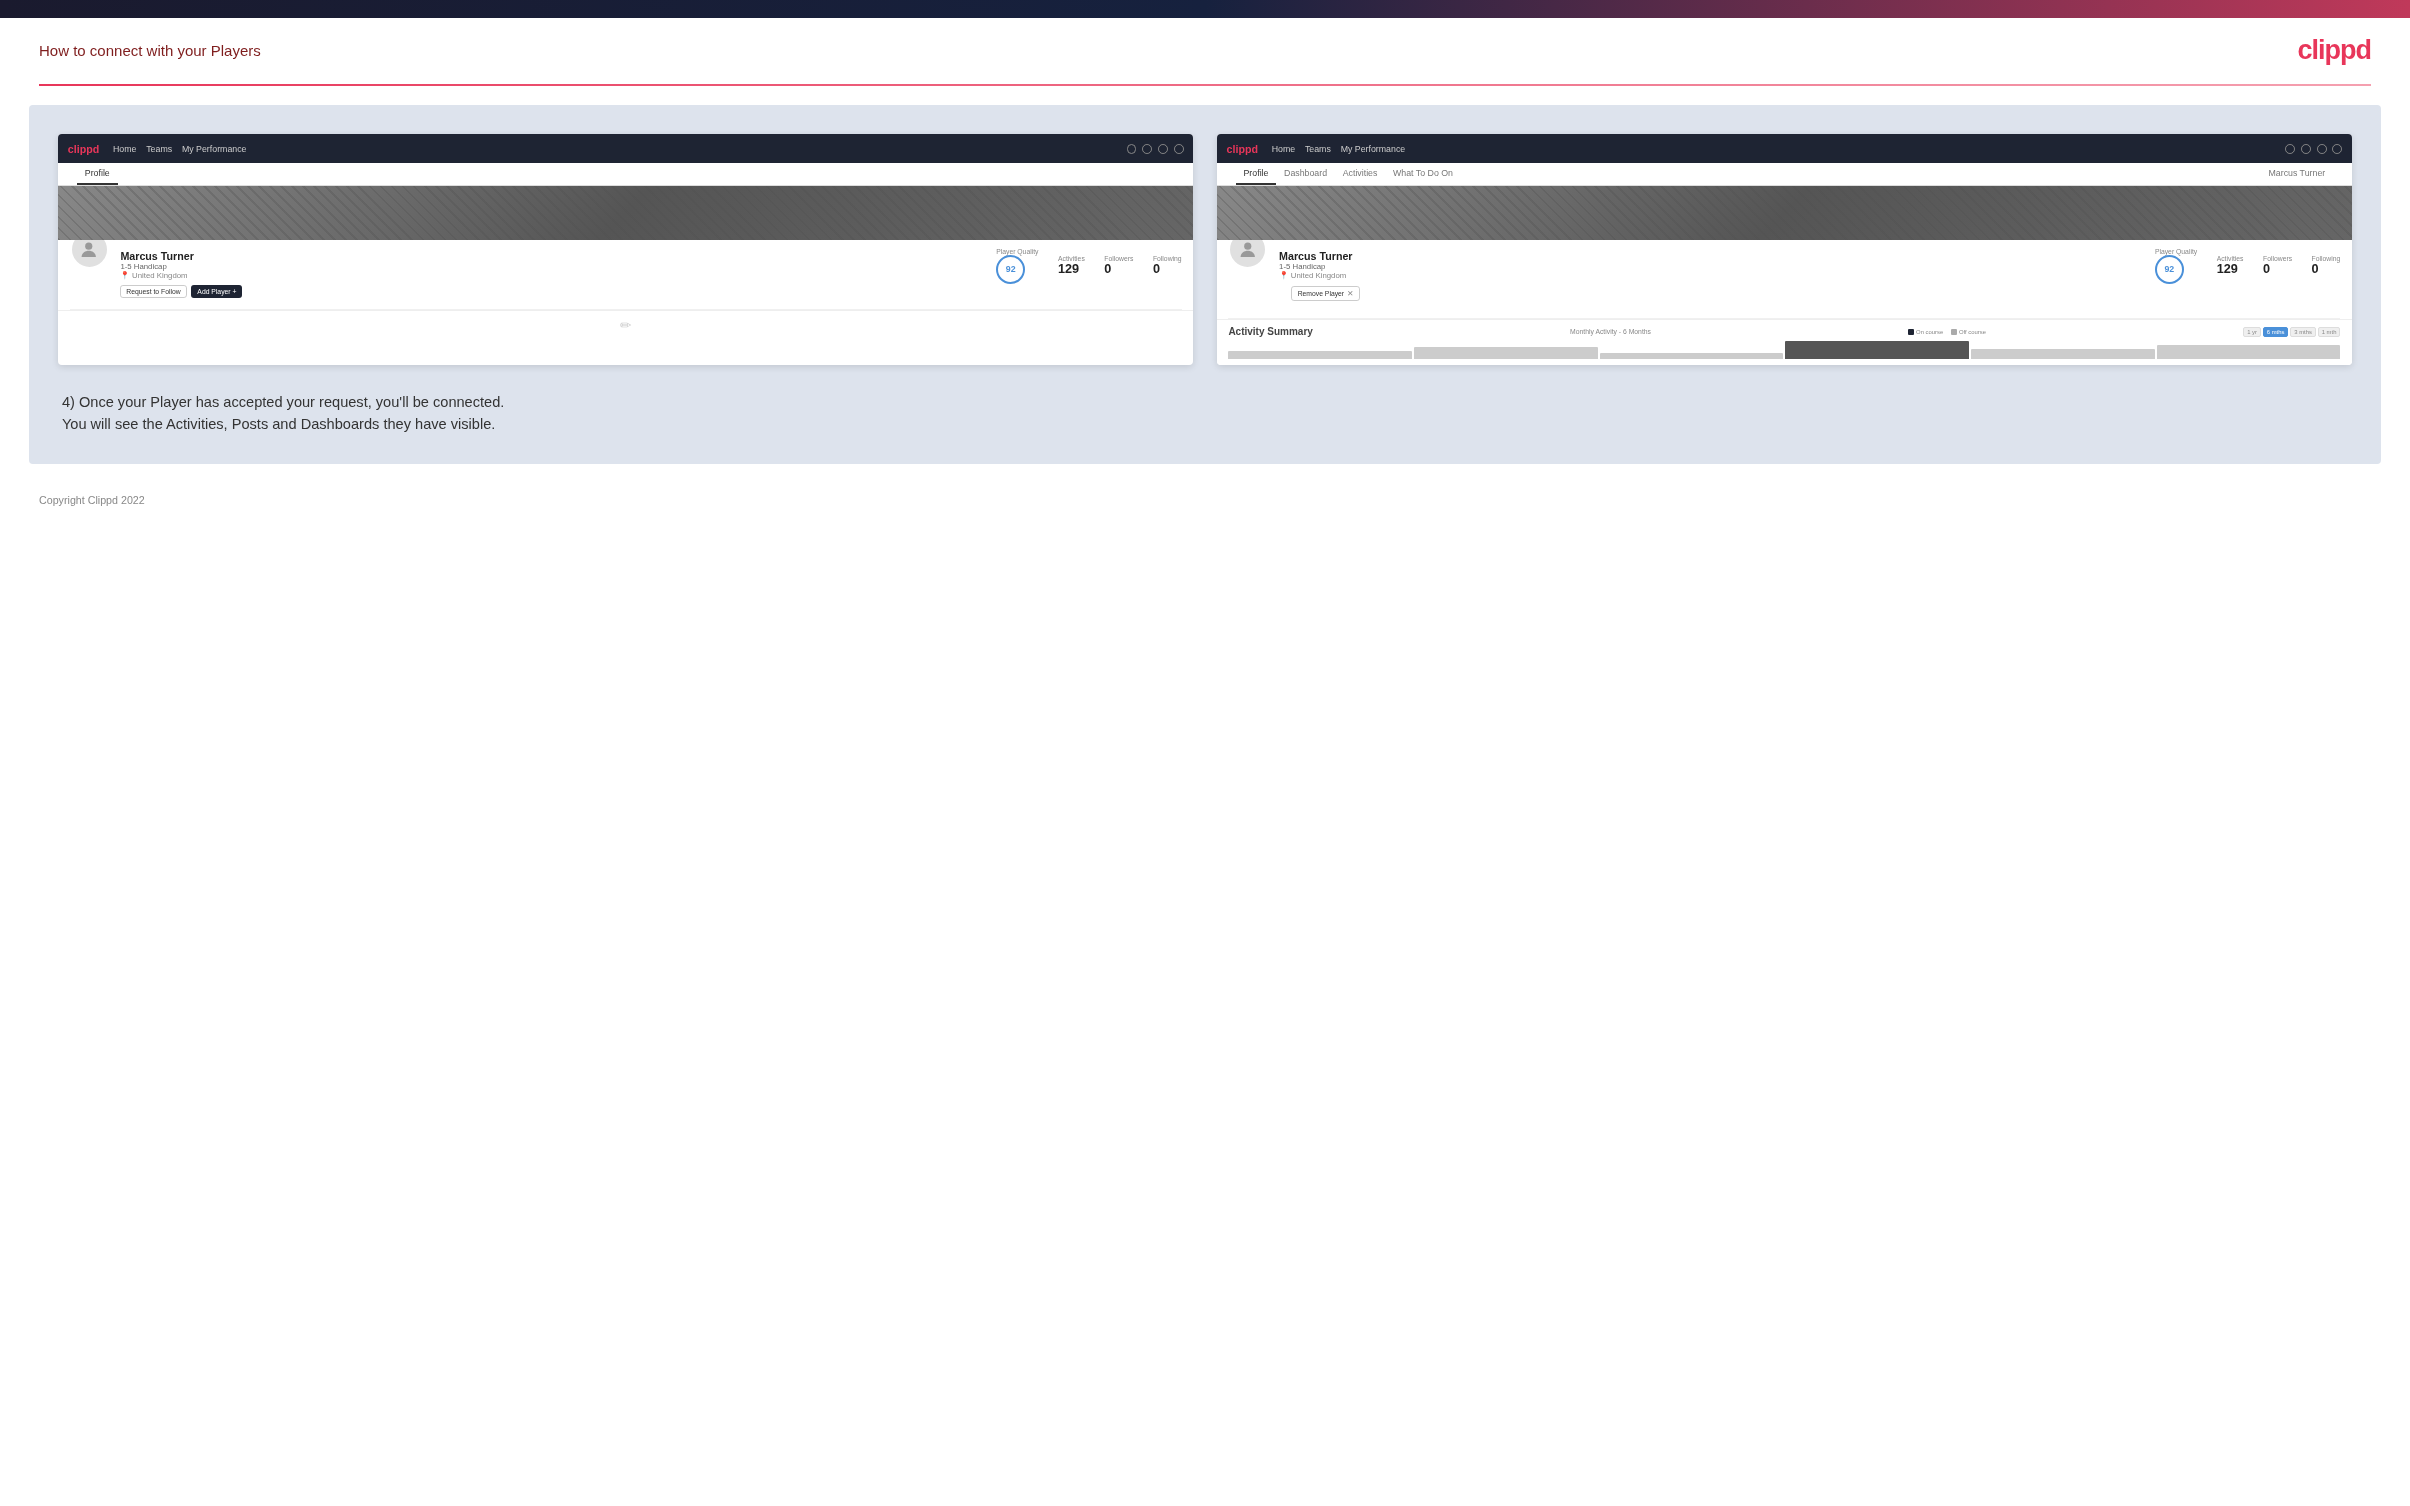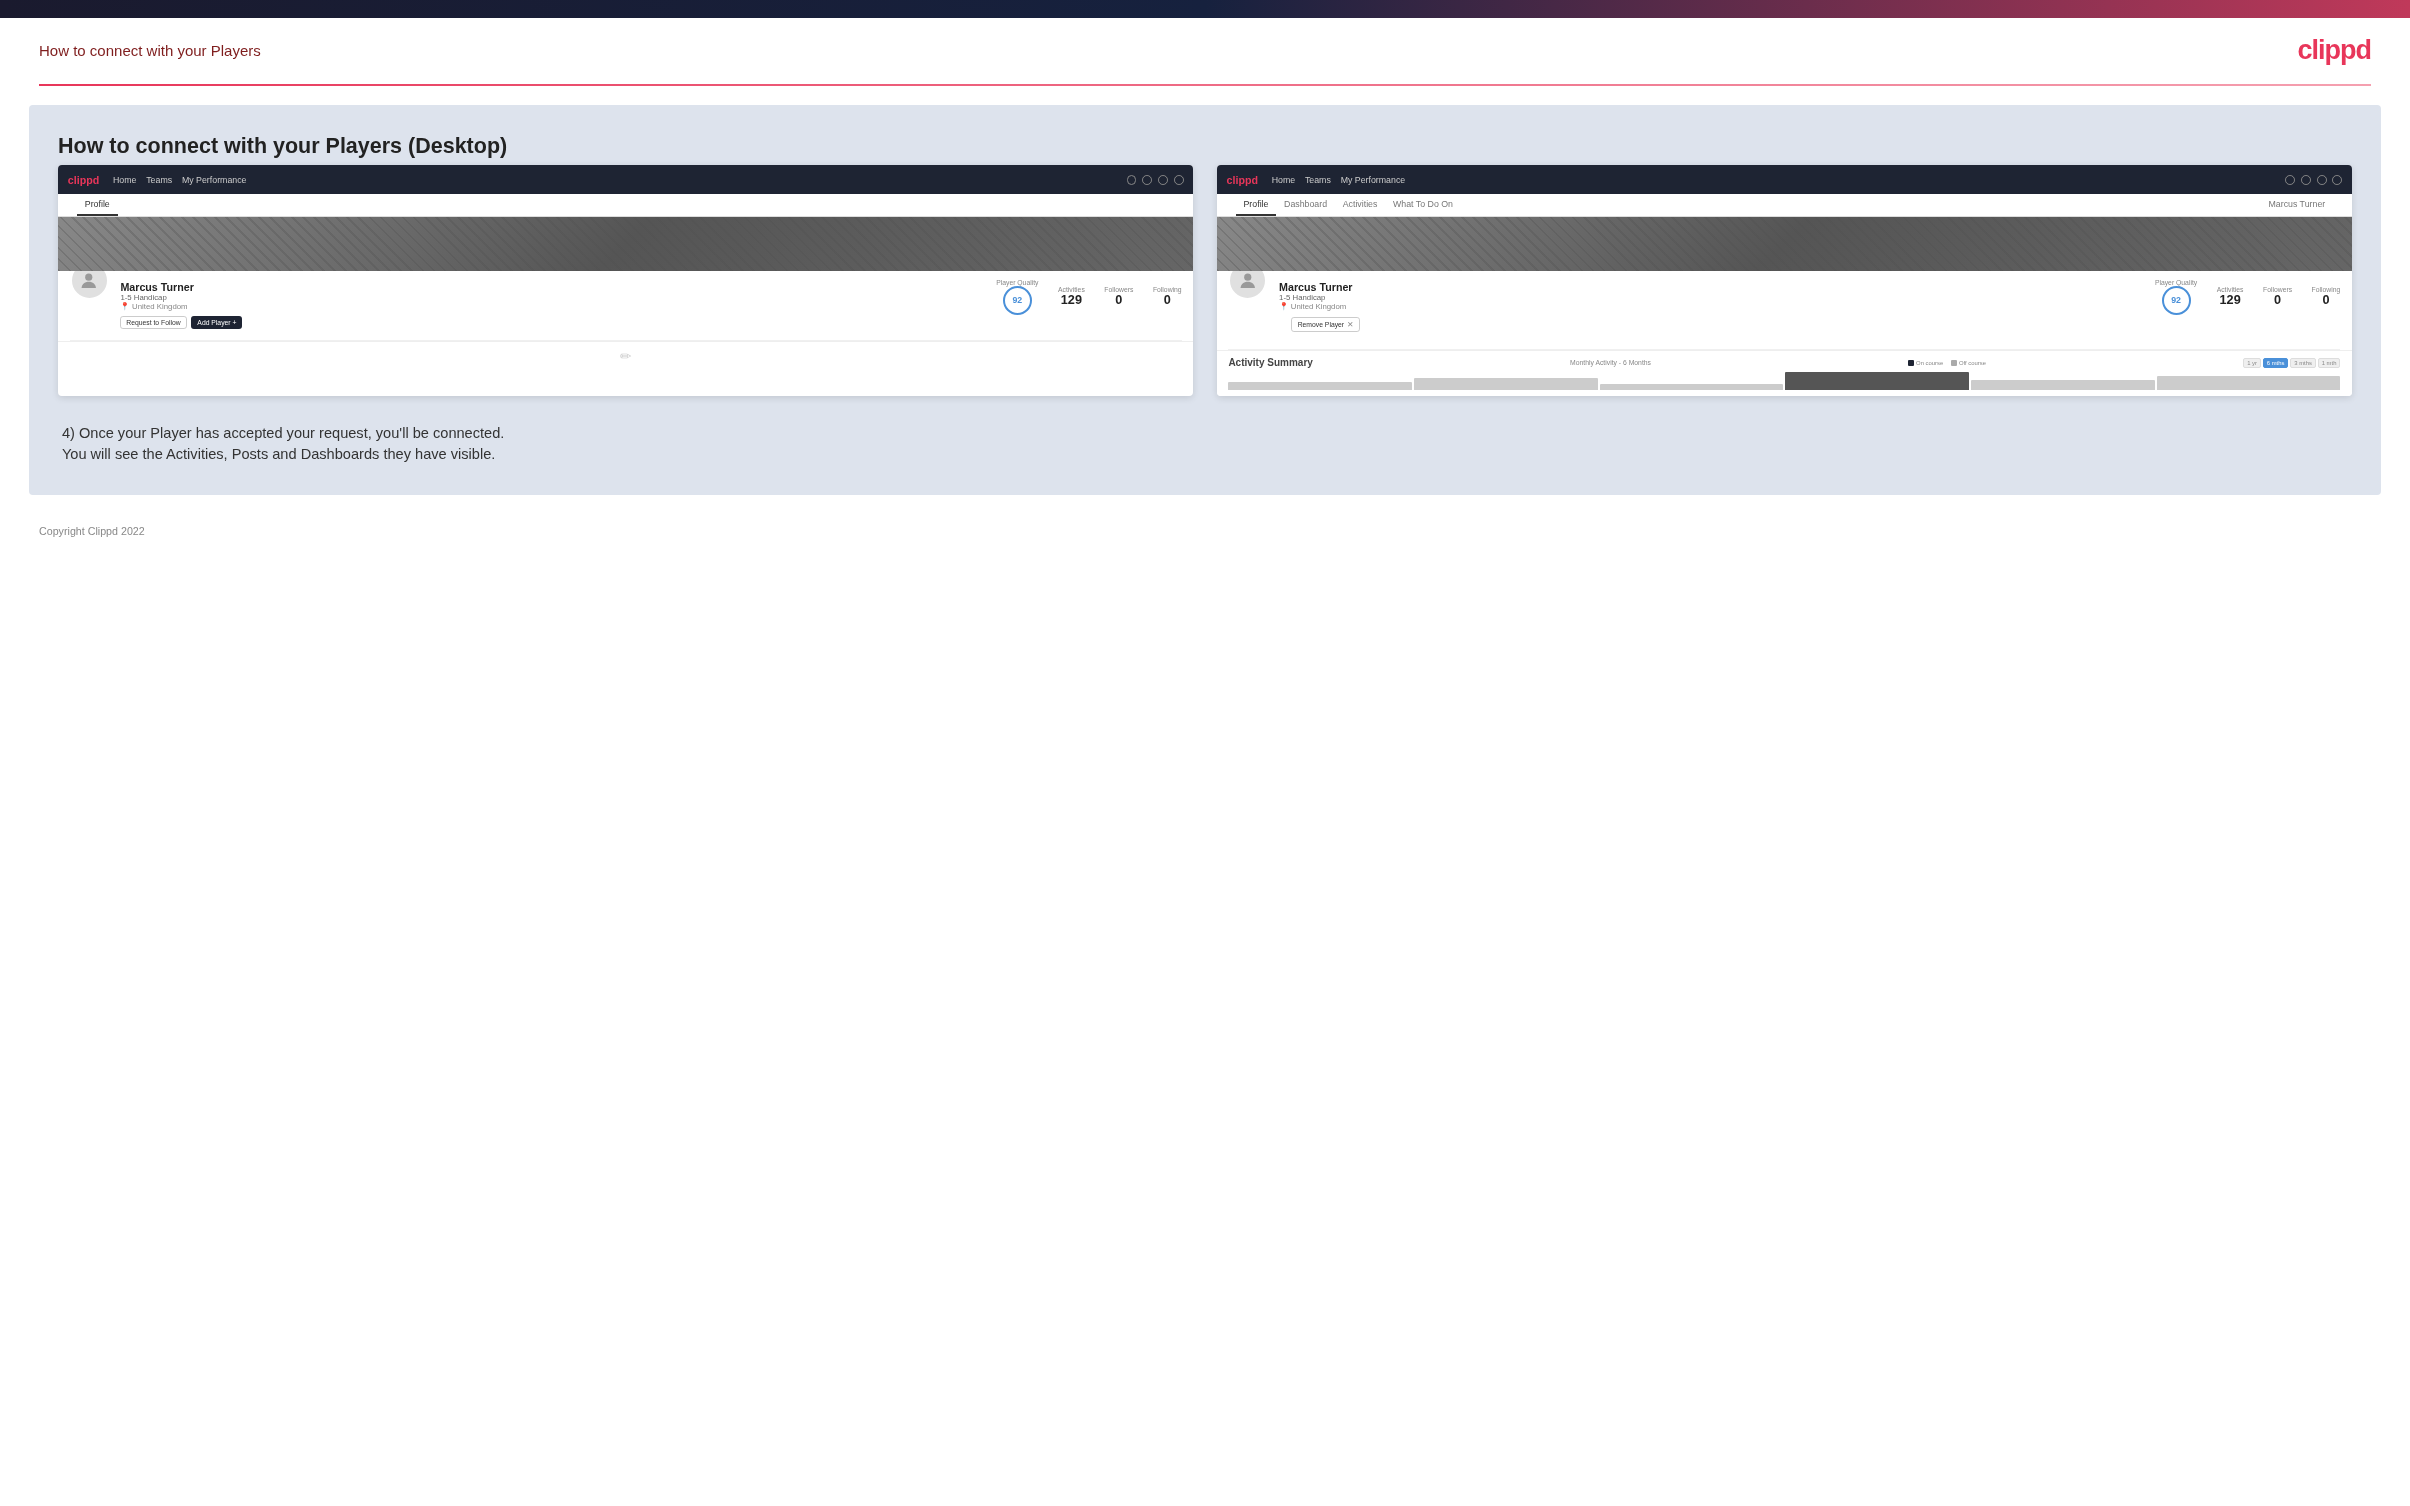--- a/index.html
+++ b/index.html
@@ -208,21 +208,21 @@
     
     .mini-stats {
       display: flex;
       align-items: center;
       gap: 19.5px;
       padding-left: 9.8px;
     }
     .mini-stat-group {
       display: flex;
       flex-direction: column;
-      align-items: center;
+      align-items: flex-start;
     }
     .mini-stat-label {
       font-size: 6.8px;
       color: #888;
     }
     .mini-stat-value {
       font-size: 12.7px;
       font-weight: 600;
       color: #222;
     }
@@ -368,21 +368,20 @@
 
 <div class="header">
   <span class="header-title">How to connect with your Players</span>
   <span class="logo">clippd</span>
 </div>
 
 <div class="divider"></div>
 
 <div class="main-content">
 
-  <div class="page-heading">How to connect with your Players (Desktop)</div>
 
   <div class="screenshots-row">
 
     <div class="screenshot-box">
 
       <div class="mini-nav">
         <span class="mini-logo">clippd</span>
         <div class="mini-nav-links">
           <span class="mini-nav-link">Home</span>
           <span class="mini-nav-link">Teams</span>

